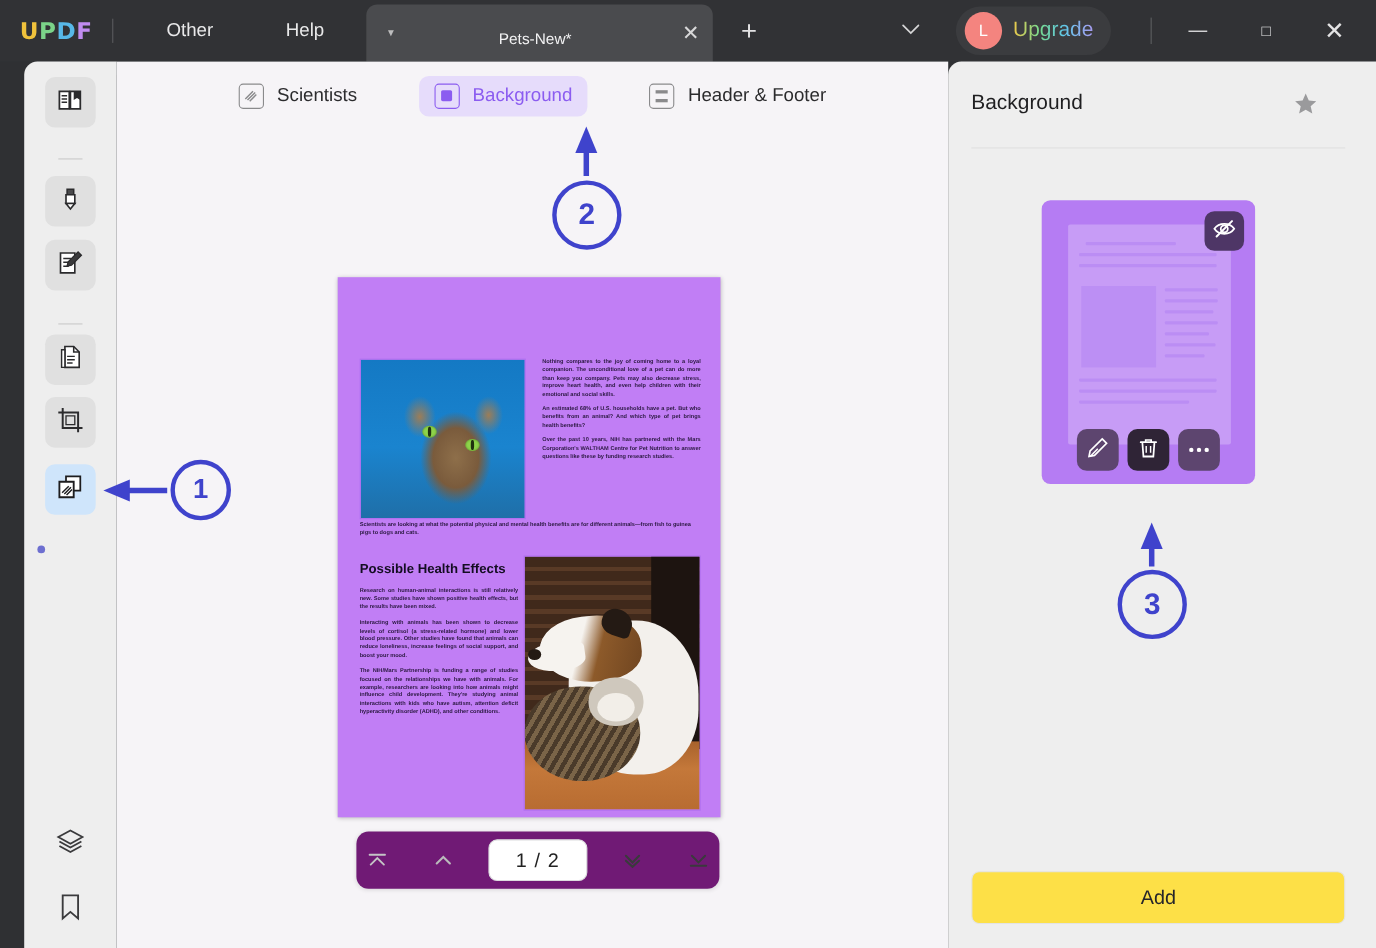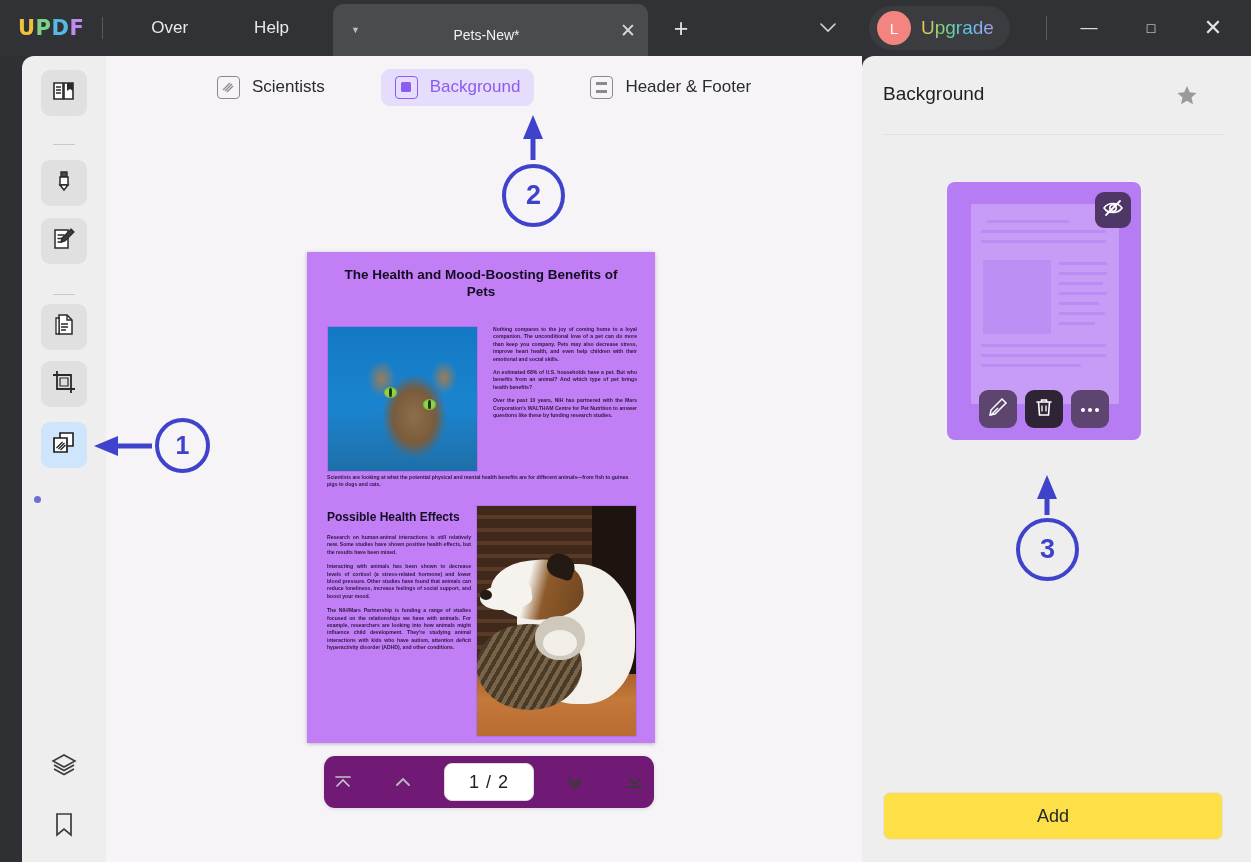--- a/index.html
+++ b/index.html
@@ -270,21 +270,21 @@
 </head>
 <body>
 
 <div class="app">
 
   <div class="titlebar">
     <div class="logo">
       <span>U</span><span>P</span><span>D</span><span>F</span>
     </div>
     <div class="tb-divider"></div>
-    <div class="menu-item file">Over</div>
+    <div class="menu-item file">Other</div>
     <div class="menu-item help">Help</div>
   </div>
 
   <div class="doctab">
     <div class="caret">▼</div>
     <div class="tabtitle">Pets-New*</div>
     <div class="tabclose">✕</div>
   </div>
   <div class="newtab">+</div>
   <div class="chev-down">
@@ -416,21 +416,20 @@
           <svg width="15" height="15" viewBox="0 0 15 15">
               <rect x="2" y="2" width="11" height="3" fill="#8a8a8c"></rect>
               <rect x="2" y="10" width="11" height="3" fill="#8a8a8c"></rect>
             </svg>
         </span>
         <span>Header &amp; Footer</span>
       </div>
     </div>
 
     <div class="page">
-      <div class="pg-title">The Health and Mood-Boosting Benefits of Pets</div>
 
       <div class="row1">
         <div class="catimg">
           <div class="cat-eye" style="left:56px; top:60px;"></div>
           <div class="cat-pupil" style="left:61px; top:61px;"></div>
           <div class="cat-eye" style="left:95px; top:72px;"></div>
           <div class="cat-pupil" style="left:100px; top:73px;"></div>
         </div>
         <div class="col-text">
           <p>Nothing compares to the joy of coming home to a loyal companion. The unconditional love of a pet can do more than keep you company. Pets may also decrease stress, improve heart health, and even help children with their emotional and social skills.</p>

